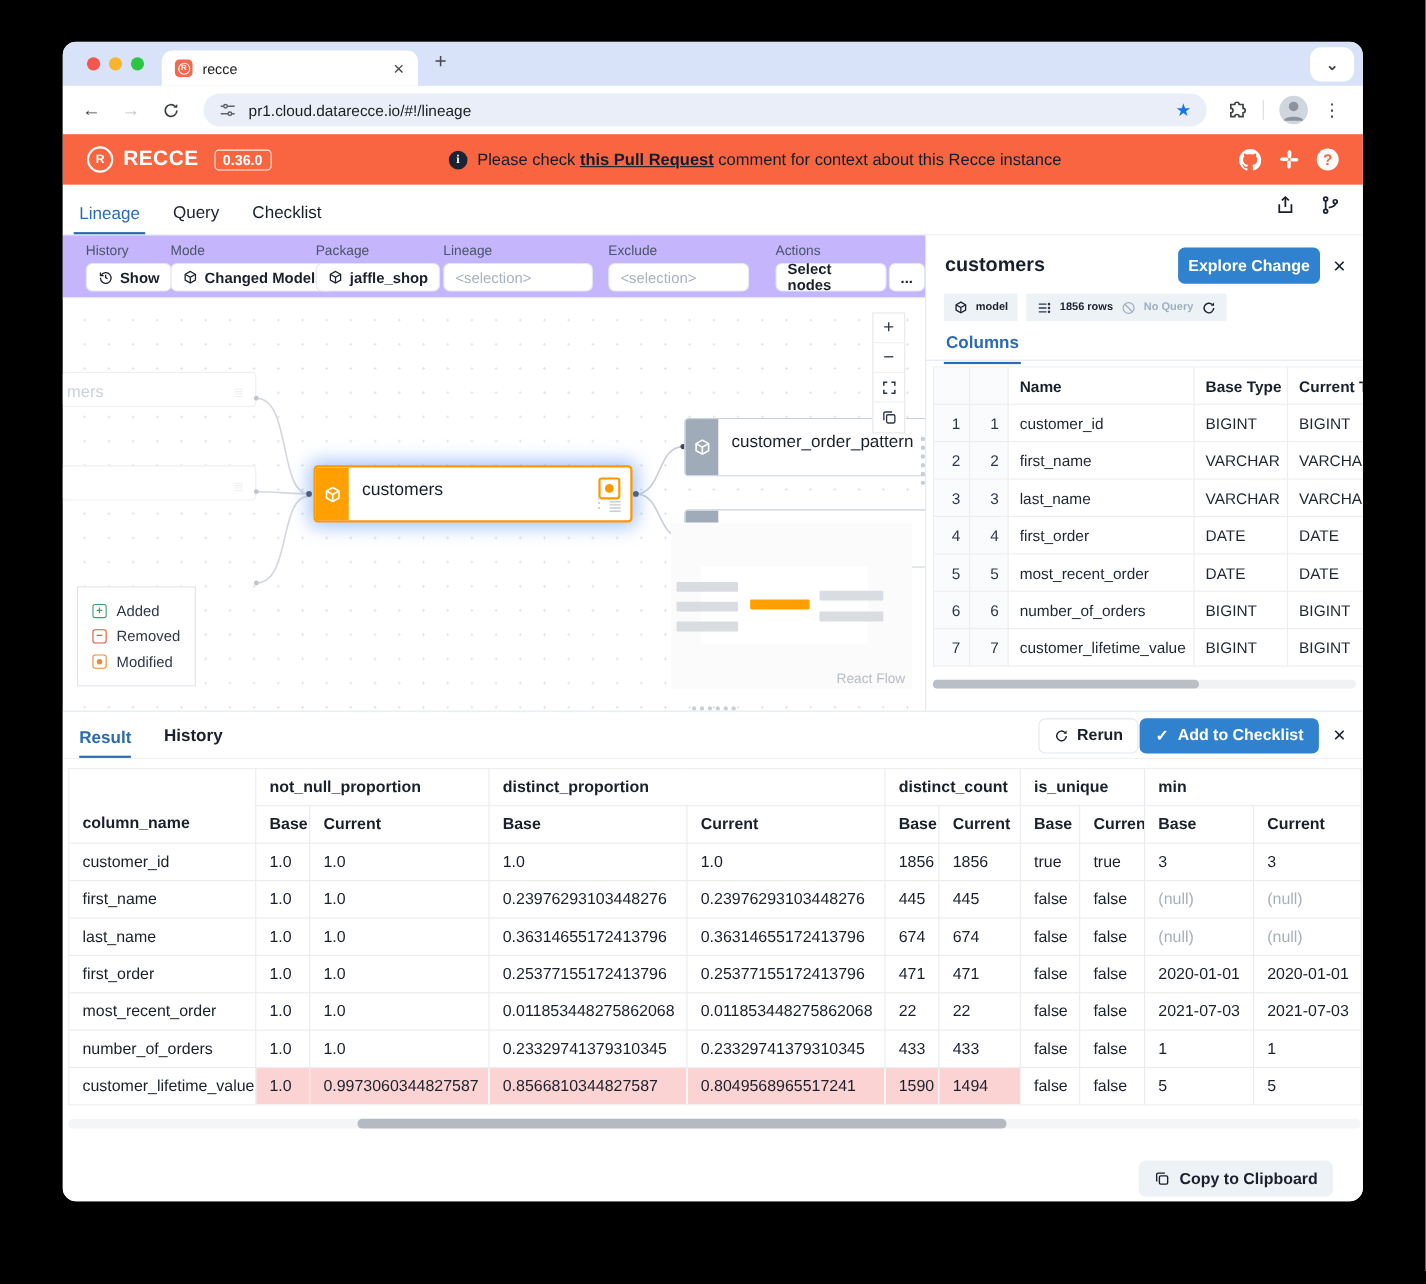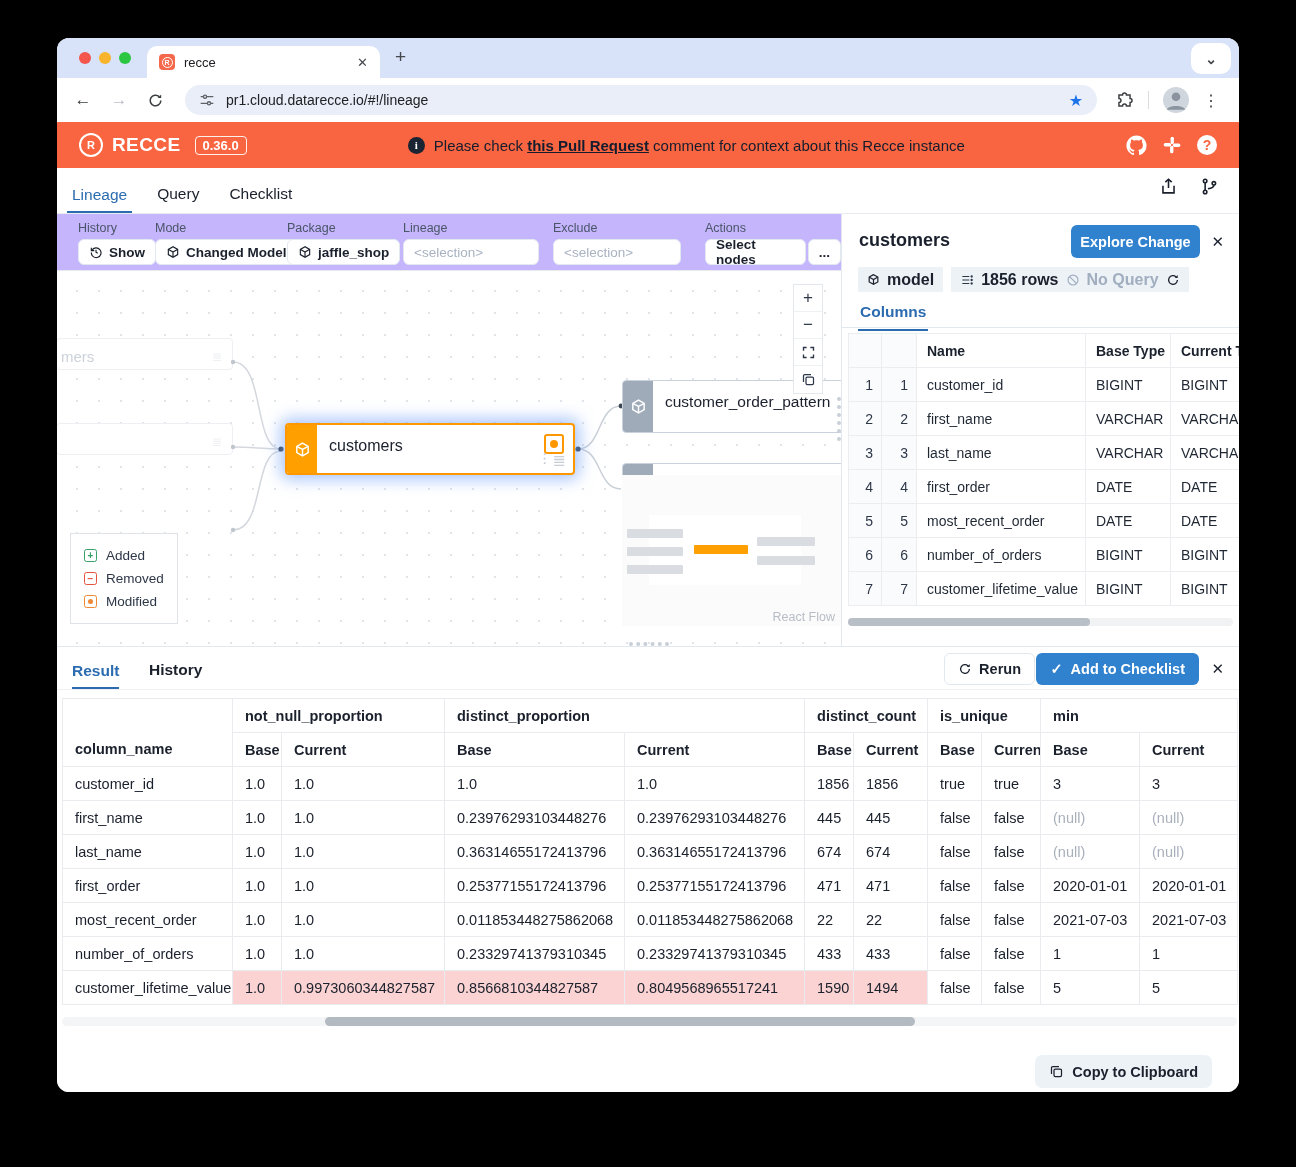--- a/index.html
+++ b/index.html
@@ -103,21 +103,21 @@
                border:2px solid #ff9800; border-radius:3px; display:flex;
                align-items:center; justify-content:center; }
   .mod-badge i { width:8px; height:8px; border-radius:50%; background:#ff9800; }
   .node-foot { position:absolute; right:7px; bottom:3px; display:flex; gap:6px; color:#c7ced6; }
   .node-gray { border:1px solid #c9d1db; z-index:1; }
   .node-gray .node-strip { background:#9fabb9; }
   .node-gray .node-label { font-size:15.5px; }
   .node-downstream { left:565px; top:109px; width:222px; height:53px; }
   .node-hidden { left:565px; top:192px; width:222px; height:53px; }
 
-  .minimap { position:absolute; left:565px; top:204px; width:219px; height:151px;
+  .minimap { position:absolute; left:553px; top:204px; width:219px; height:151px;
              background:#fbfbfc; z-index:3; }
   .mini-inner { position:absolute; left:27px; top:40px; width:152px; height:70px; background:#fff; }
   .mini-bar { position:absolute; height:9px; border-radius:1px; background:#d9dce0; }
   .mini-bar.orange { background:#ffa000; }
   .rf-attr { position:absolute; right:6px; bottom:2px; color:#b7bdc5; font-size:12.5px; }
 
   .legend { position:absolute; left:13px; top:262px; width:108px; background:#fff;
             border:1px solid #dfe3e9; z-index:4; padding:10px 0 10px 13px; }
   .leg-item { display:flex; align-items:center; gap:9px; font-size:13.5px; color:#2d3748; height:23px; }
   .leg-ico { width:13px; height:13px; border:1.5px solid; border-radius:2.5px; display:flex;
@@ -137,21 +137,21 @@
   
   .detail-panel { flex:1; border-left:1px solid #e2e8f0; position:relative; background:#fff; }
   .dp-title { position:absolute; left:17px; top:16px; font-size:18px; font-weight:700; color:#1a202c; }
   .explore-btn { position:absolute; left:229px; top:11px; width:129px; height:33px; background:#3182ce;
                  color:#fff; border-radius:6px; font-size:14.5px; font-weight:700;
                  display:flex; align-items:center; justify-content:center; }
   .dp-close, .rp-close { font-size:15px; color:#1a202c; }
   .dp-close { position:absolute; right:15px; top:19px; }
   .badges { position:absolute; left:16px; top:53px; display:flex; gap:8px; }
   .badge { height:25px; background:#edf2f7; border-radius:0; display:flex; align-items:center;
-           gap:7px; padding:0 9px; font-size:16px; color:#1a202c; font-weight:600; }
+           gap:7px; padding:0 9px; font-size:10px; color:#1a202c; font-weight:600; }
   .badge .muted { color:#a0aec0; }
   .dp-tab { position:absolute; left:16px; top:89px; color:#2b6cb0; font-size:15.5px; font-weight:600;
             padding:0 2px 8px; border-bottom:2.5px solid #2b6cb0; z-index:2; }
   .dp-divider { position:absolute; left:0; right:0; top:113px; height:1px; background:#e2e8f0; }
   .dp-table-wrap { position:absolute; left:6px; right:0; top:119px; height:281px; overflow:hidden; }
   table { border-collapse:collapse; table-layout:fixed; }
   .dp-table { width:410px; font-size:14px; }
   .dp-table th, .dp-table td { border:1px solid #ebedf0; height:34px; padding:0 10px;
                                text-align:left; white-space:nowrap; overflow:hidden; }
   .dp-table th { font-weight:700; color:#1a202c; }

